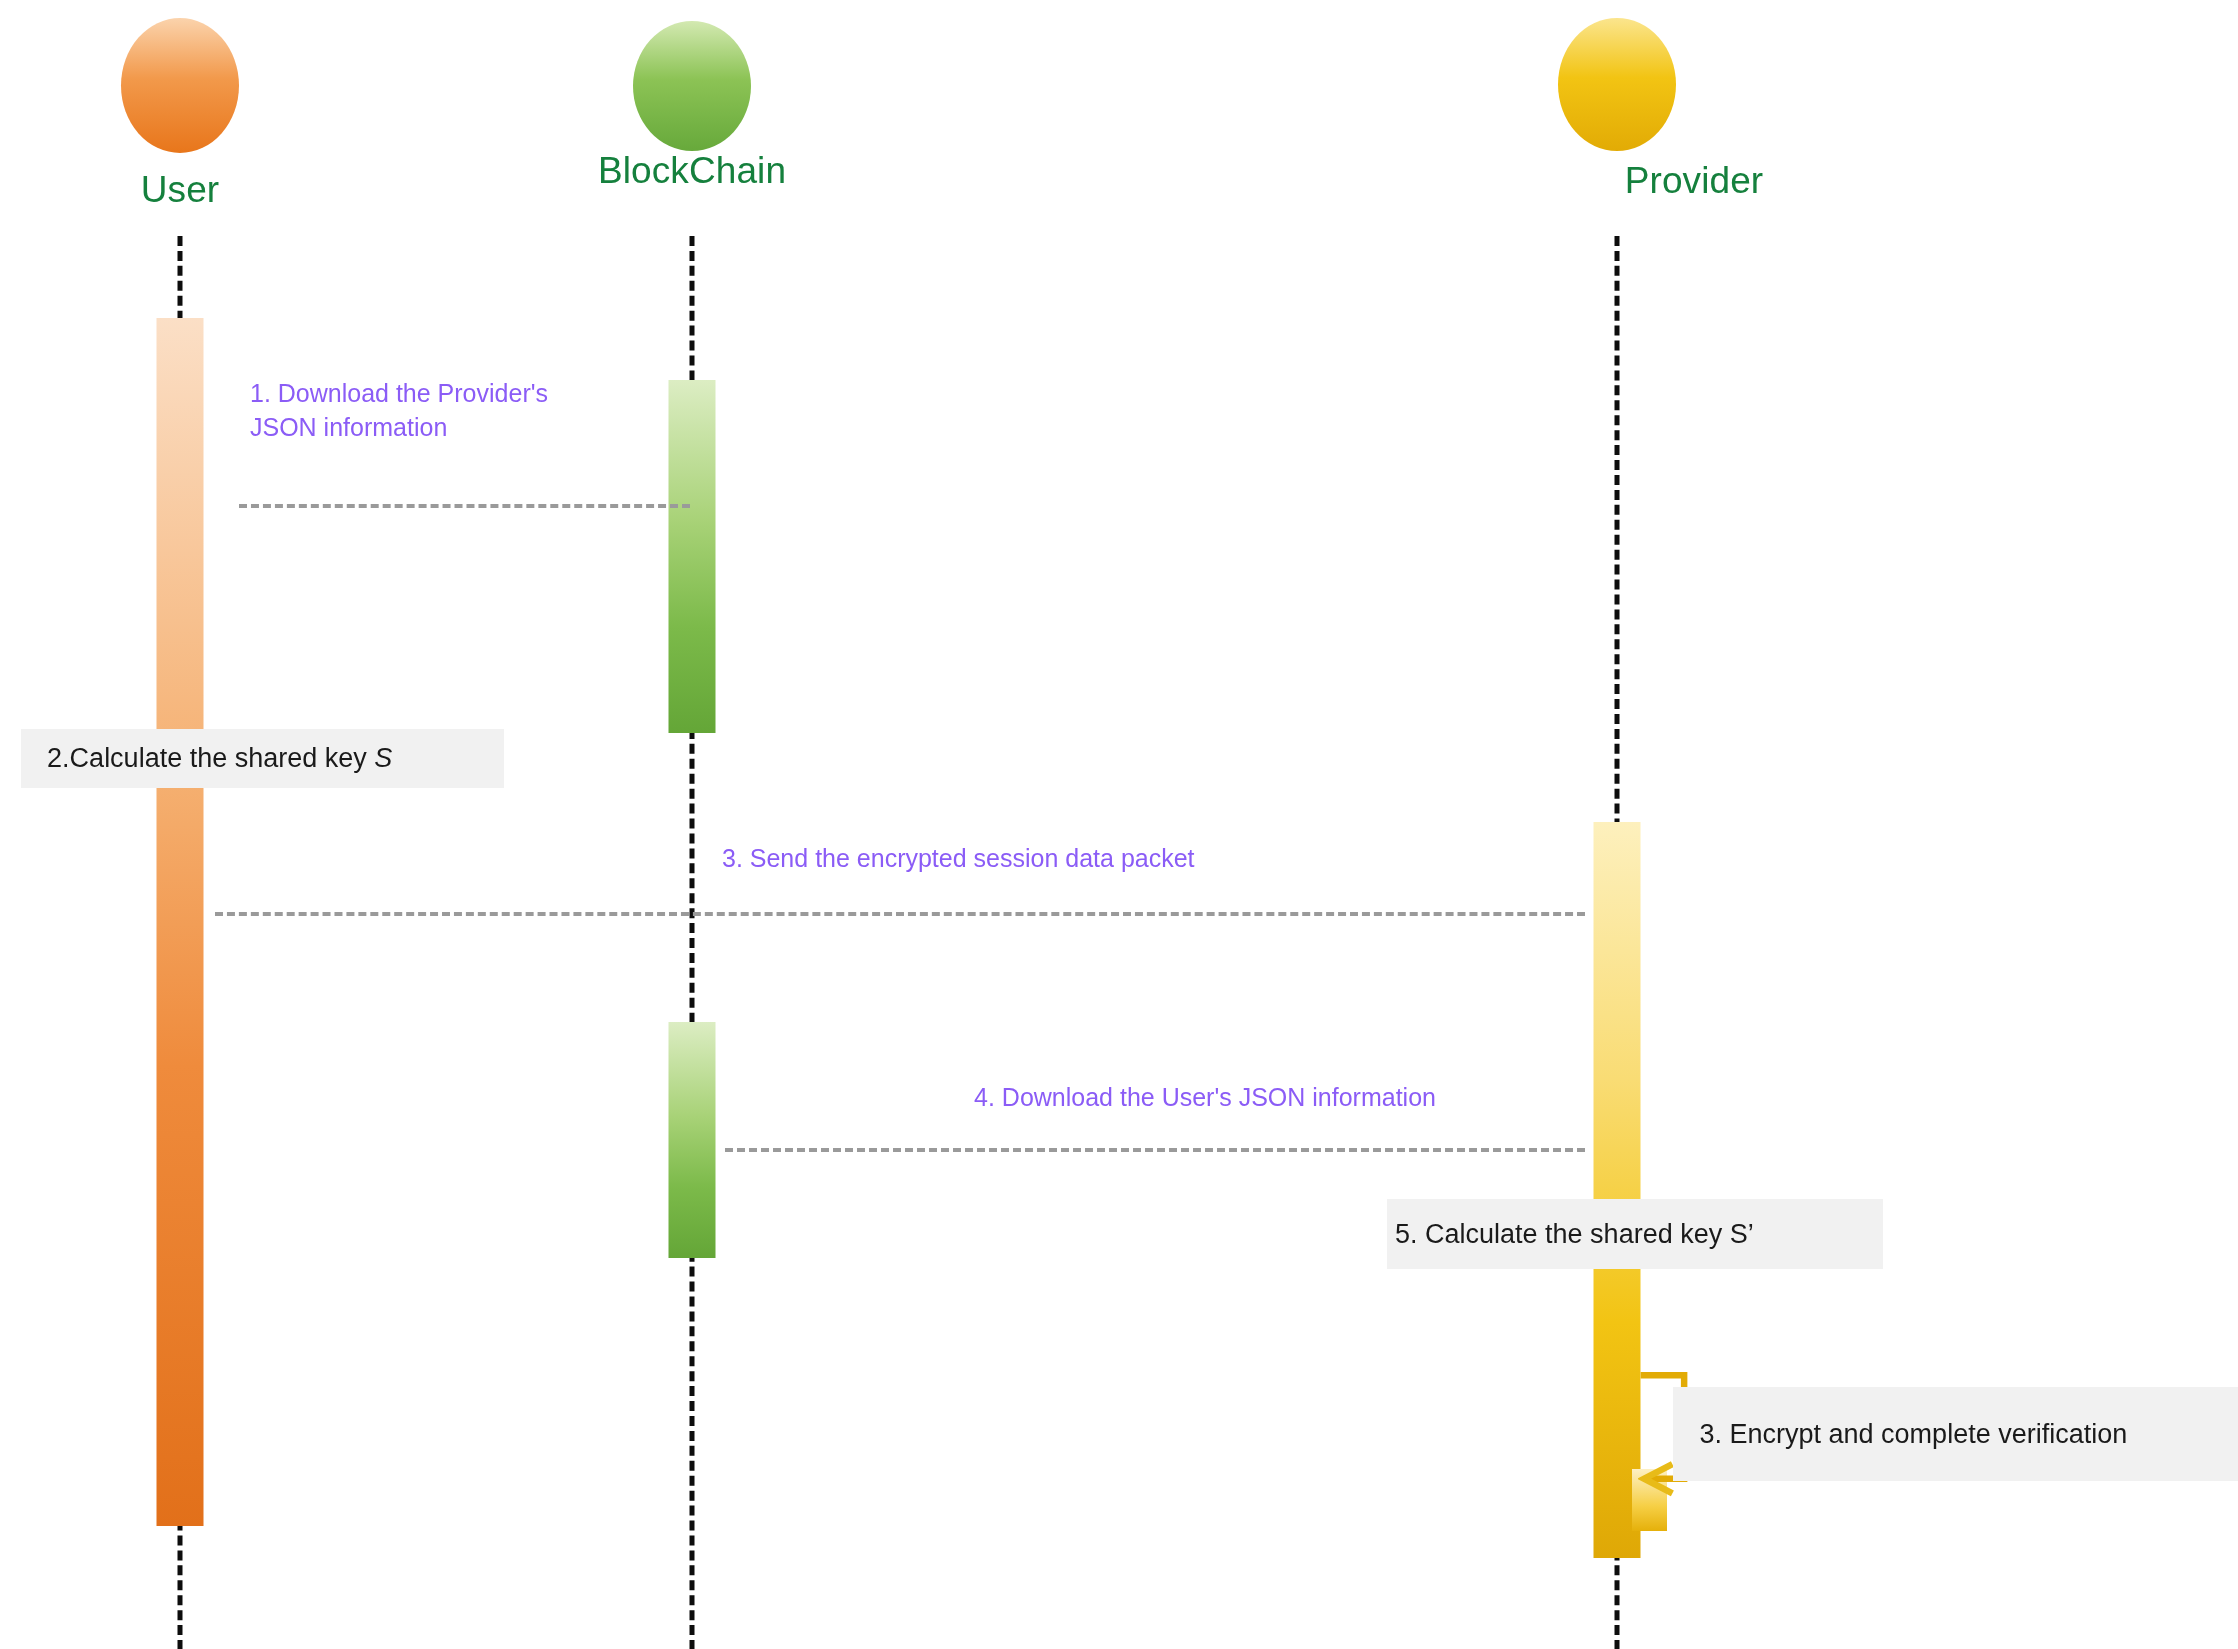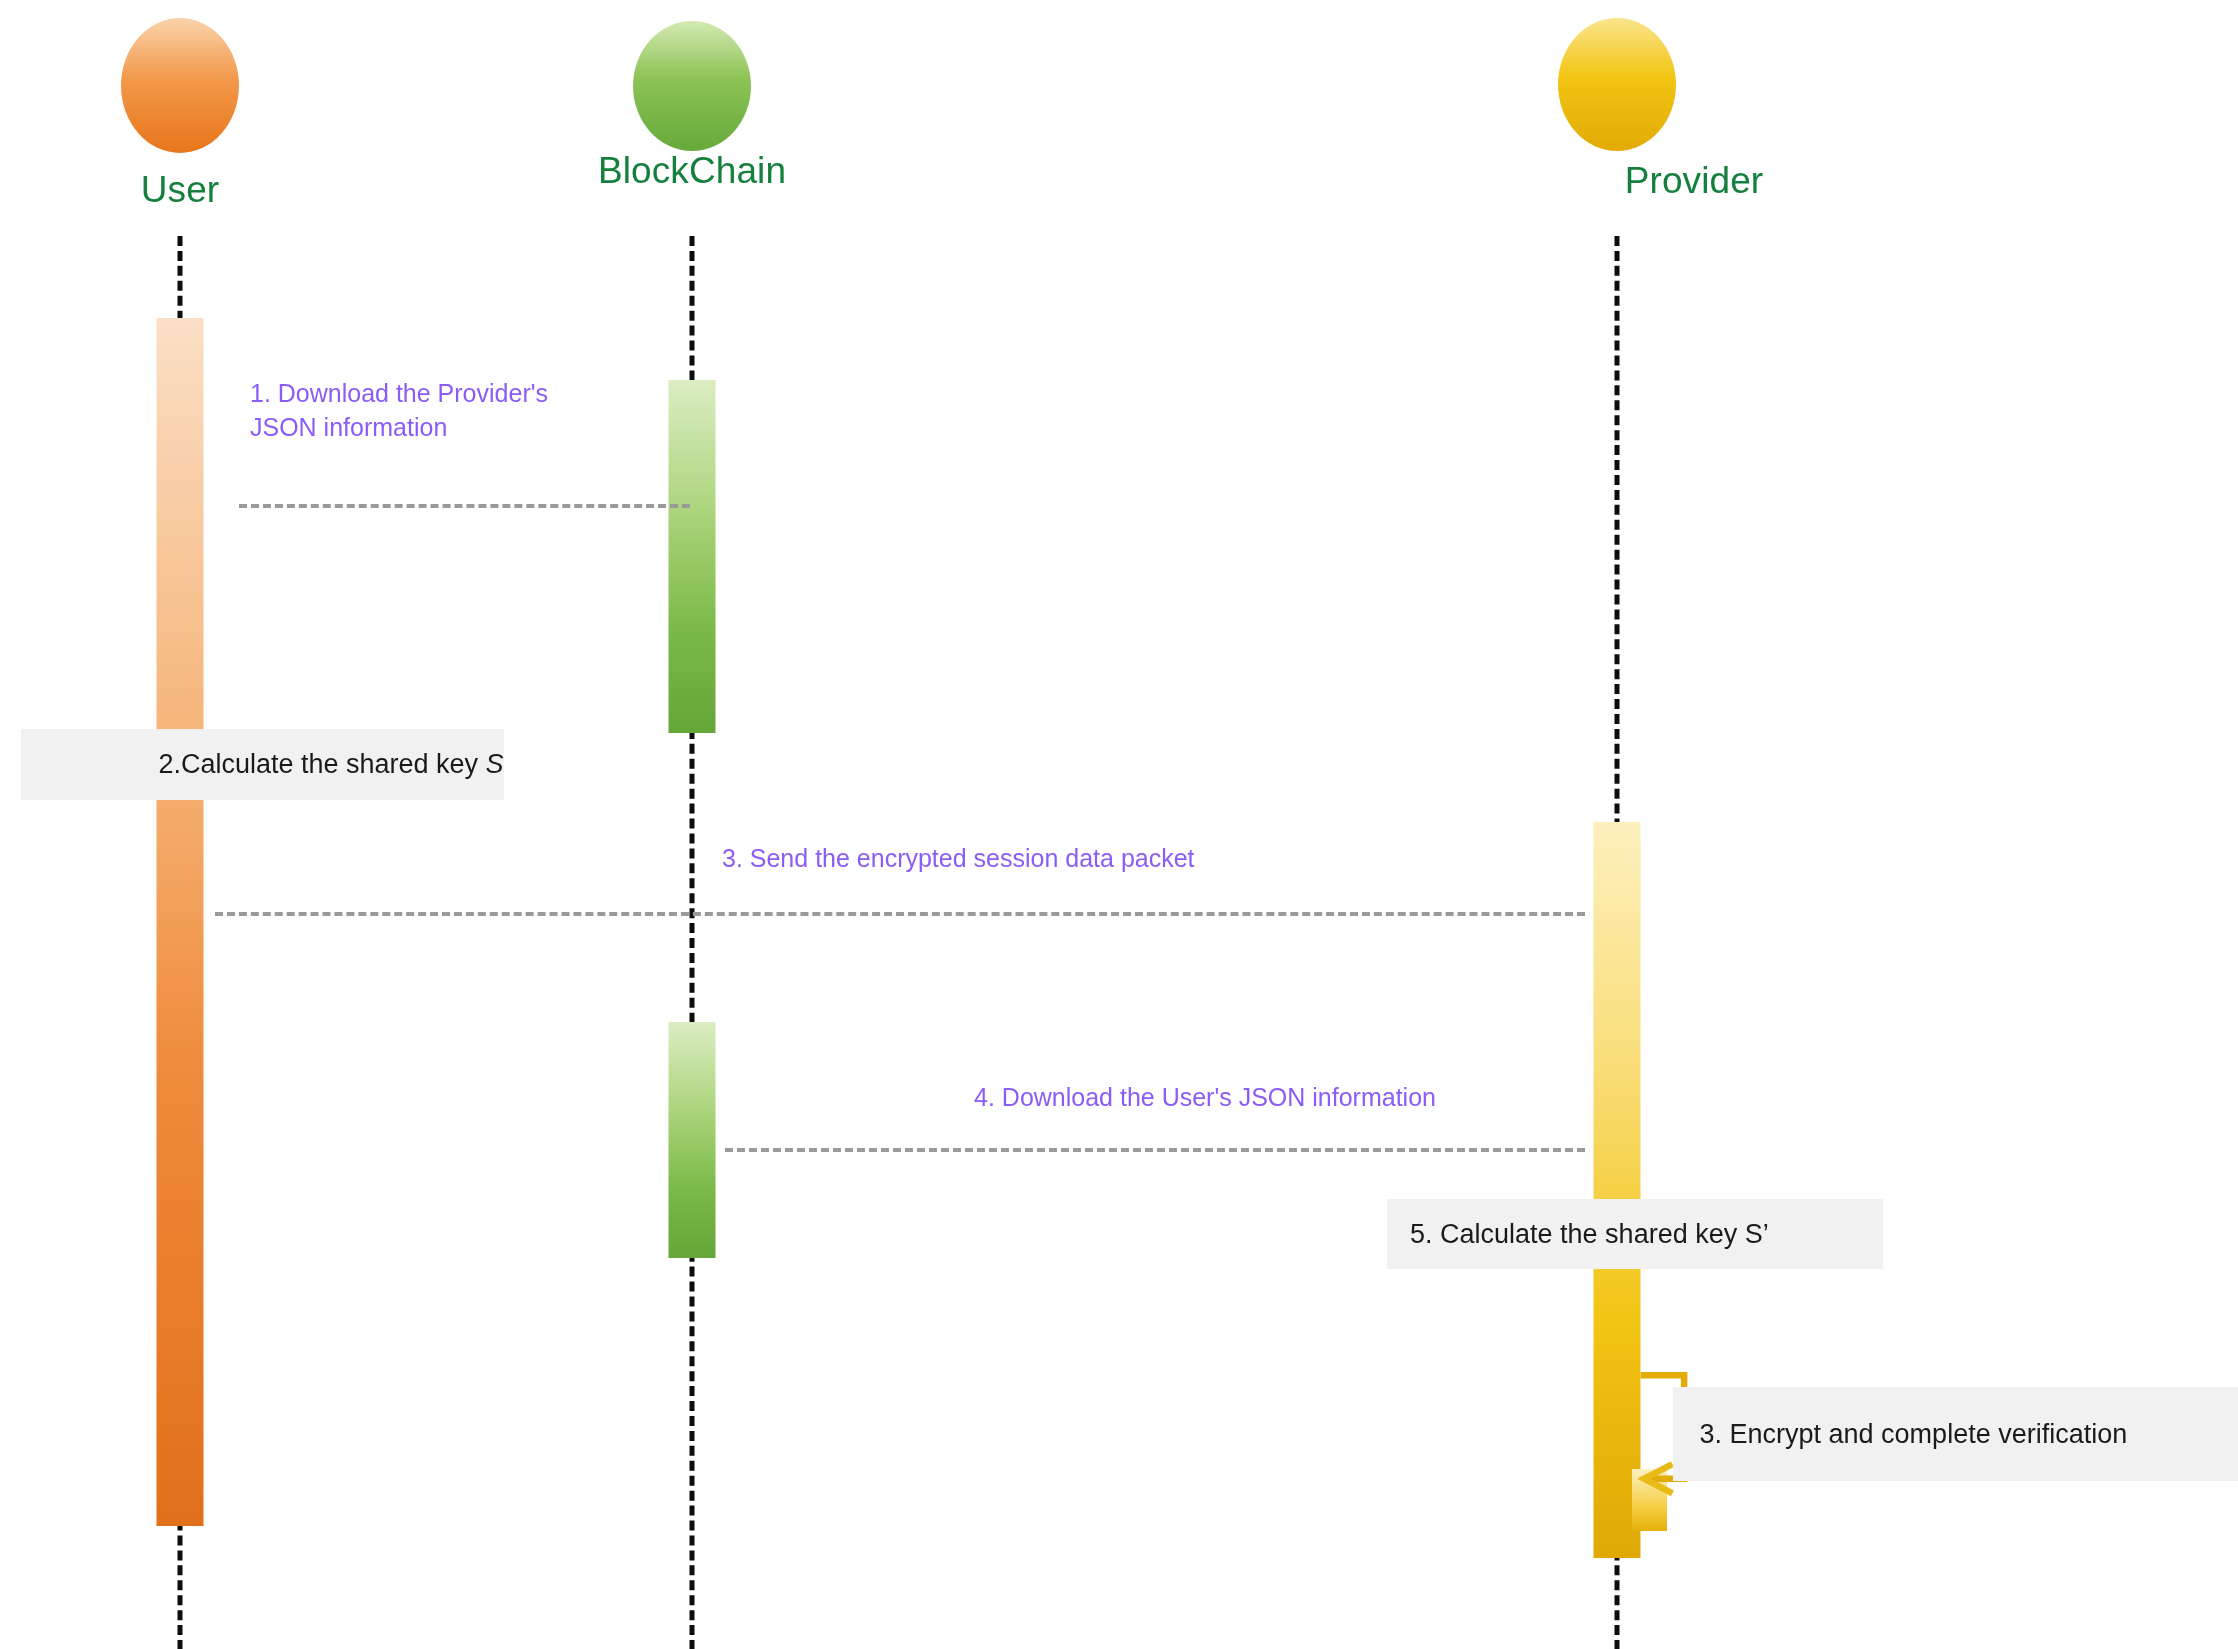--- a/index.html
+++ b/index.html
@@ -123,37 +123,37 @@
   <div class="activation act-prov" style="left:1617px; top:822px; width:47px; height:736px;"></div>
   <div class="activation act-prov-nested" style="left:1632px; top:1469px; width:35px; height:62px; transform:none;"></div>
 
   <div class="msg-line" style="left:239px; top:504px; width:451px;"></div>
   <svg class="arrow-head" style="left:218px; top:477px;" width="53" height="56" viewBox="0 0 90 95">
     <polyline points="75,10 20,47 75,85" fill="none" stroke="#9a9a9a" stroke-width="12" stroke-linecap="butt" stroke-linejoin="miter"></polyline>
   </svg>
   <div class="msg-label" style="left:250px; top:377px; width:424px;">1. Download the Provider's
 JSON information</div>
 
-  <div class="note" style="left:20.6px; top:729px; width:483px; height:71px; padding-left:26.5px;justify-content:flex-end;">
+  <div class="note" style="left:20.6px; top:729px; width:483px; height:59px; padding-left:26.5px;">
     <span class="note-text">2.Calculate the shared key <span class="ital">S</span></span>
   </div>
 
   <div class="msg-line" style="left:215px; top:912px; width:1370px;"></div>
   <svg class="arrow-head" style="left:1558px; top:887px;" width="59" height="56" viewBox="0 0 100 95">
     <polyline points="20,10 80,47 20,85" fill="none" stroke="#9a9a9a" stroke-width="12" stroke-linecap="butt" stroke-linejoin="miter"></polyline>
   </svg>
   <div class="msg-label" style="left:722px; top:842px; width:895px;">3. Send the encrypted session data packet</div>
 
   <div class="msg-line" style="left:725px; top:1148px; width:860px;"></div>
   <svg class="arrow-head" style="left:1558px; top:1122px;" width="59" height="56" viewBox="0 0 100 95">
     <polyline points="20,10 80,47 20,85" fill="none" stroke="#9a9a9a" stroke-width="12" stroke-linecap="butt" stroke-linejoin="miter"></polyline>
   </svg>
   <div class="msg-label" style="left:822px; top:1081px; width:766px;text-align:center;">4. Download the User's JSON information</div>
 
-  <div class="note" style="left:1387px; top:1199px; width:496px; height:70px; padding-left:23px;">
+  <div class="note" style="left:1387px; top:1199px; width:496px; height:70px; padding-left:8px;">
     <span class="note-text">5. Calculate the shared key S’</span>
   </div>
 
   <svg class="selfloop" style="left:1638px; top:1367px;" width="77" height="147" viewBox="0 0 130 250">
 
     <path d="M 4 14 L 78 14 L 78 190 L 12 190" fill="none" stroke="#e2ab05" stroke-width="11" stroke-linecap="butt" stroke-linejoin="miter"></path>
 
     <polyline points="58,165 10,190 58,215" fill="none" stroke="#e8bb18" stroke-width="11" stroke-linecap="butt" stroke-linejoin="miter"></polyline>
   </svg>
 

